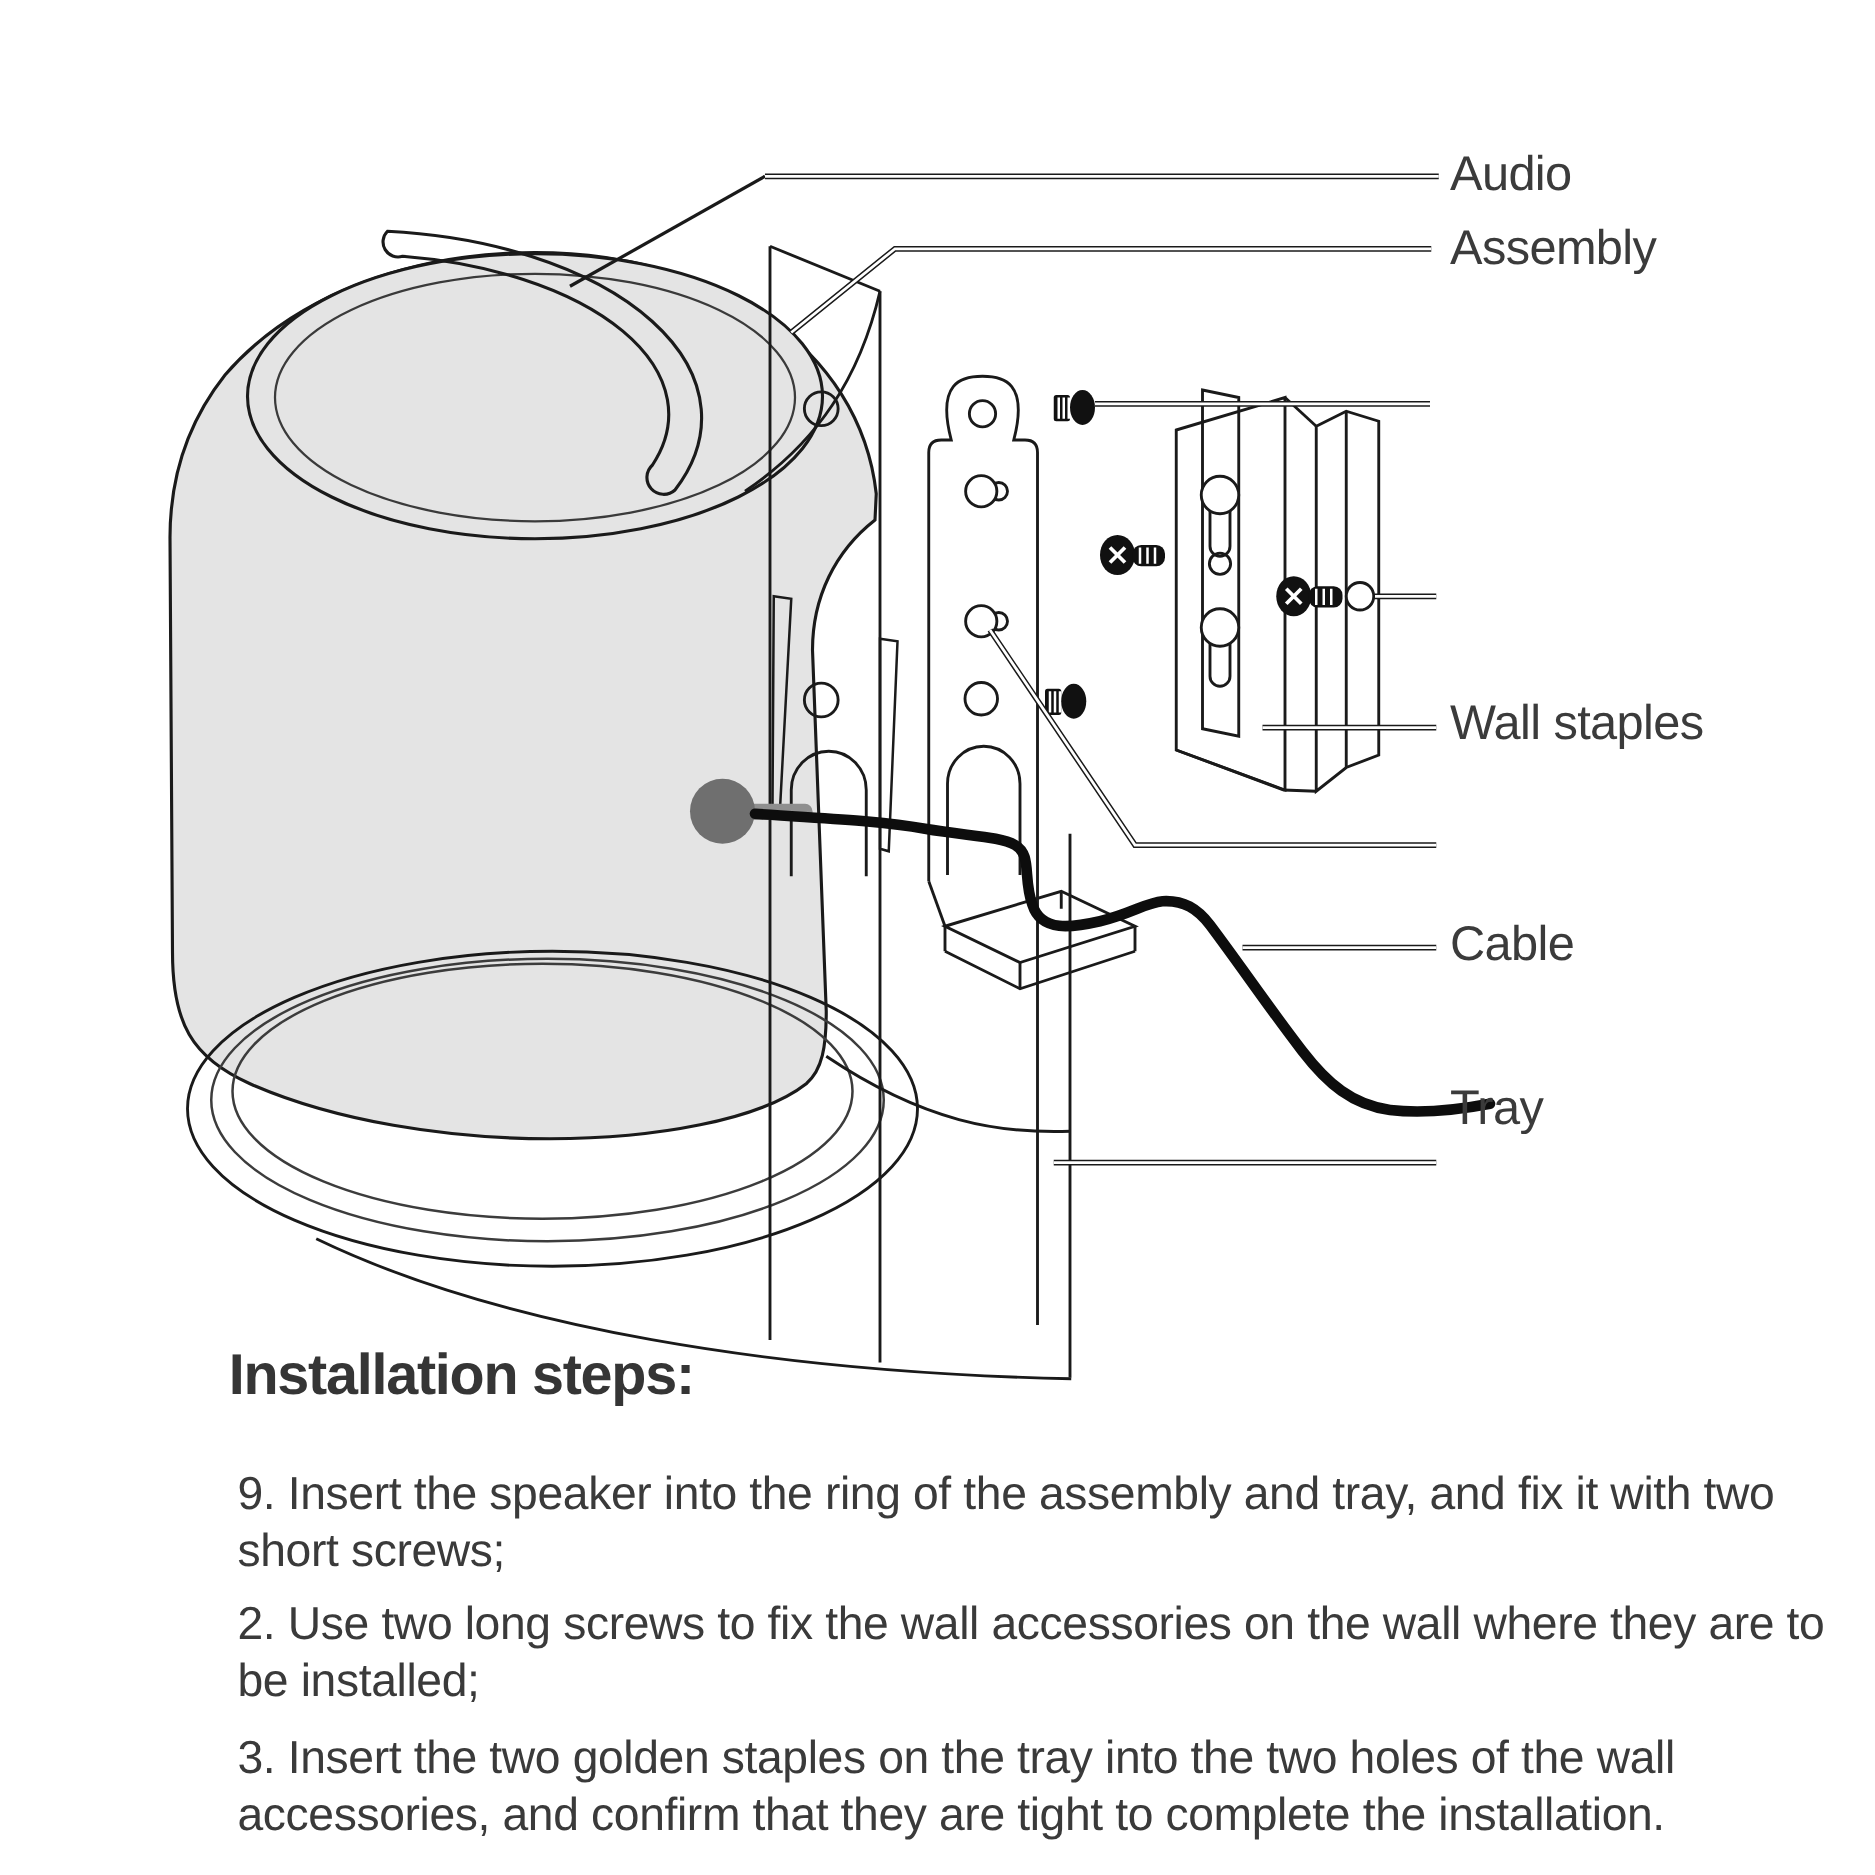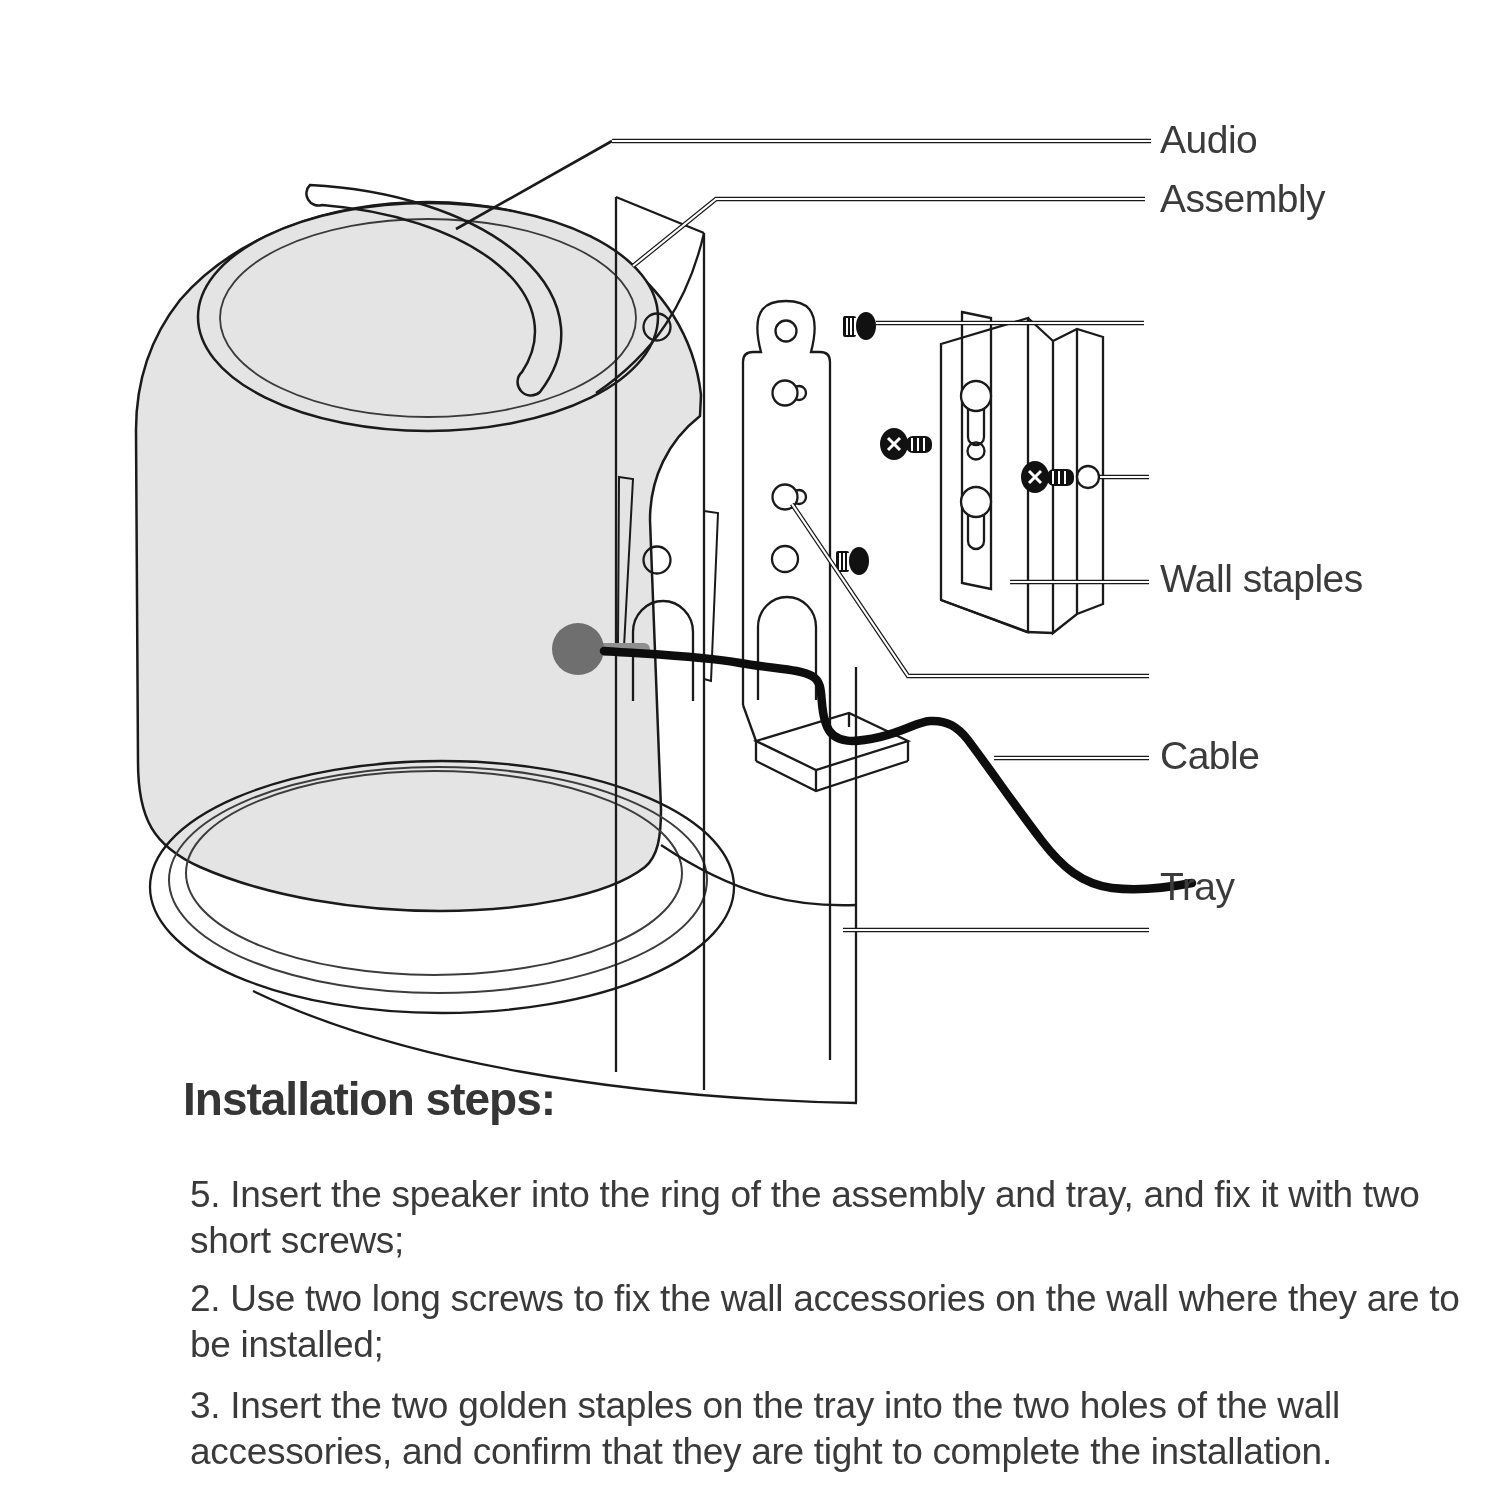--- a/index.html
+++ b/index.html
@@ -236,17 +236,17 @@
     </g>
   </svg>
 
   <div class="part-label lbl-audio">Audio</div>
   <div class="part-label lbl-assembly">Assembly</div>
   <div class="part-label lbl-fittings">Wall staples</div>
   <div class="part-label lbl-cable">Cable</div>
   <div class="part-label lbl-tray">Tray</div>
 
   <h1 class="steps-title">Installation steps:</h1>
-  <p class="step step-1">5. Insert the speaker into the ring of the assembly and tray, and fix it with two short screws;</p>
+  <p class="step step-1">9. Insert the speaker into the ring of the assembly and tray, and fix it with two short screws;</p>
   <p class="step step-2">2. Use two long screws to fix the wall accessories on the wall where they are to be installed;</p>
   <p class="step step-3">3. Insert the two golden staples on the tray into the two holes of the wall accessories, and confirm that they are tight to complete the installation.</p>
 
 </div>
 
 </body></html>

